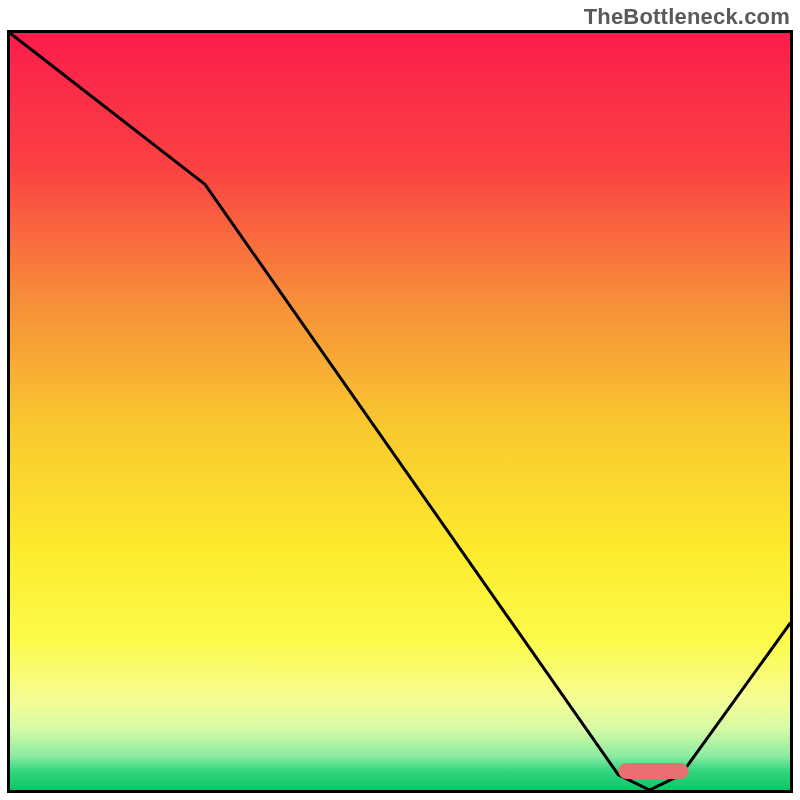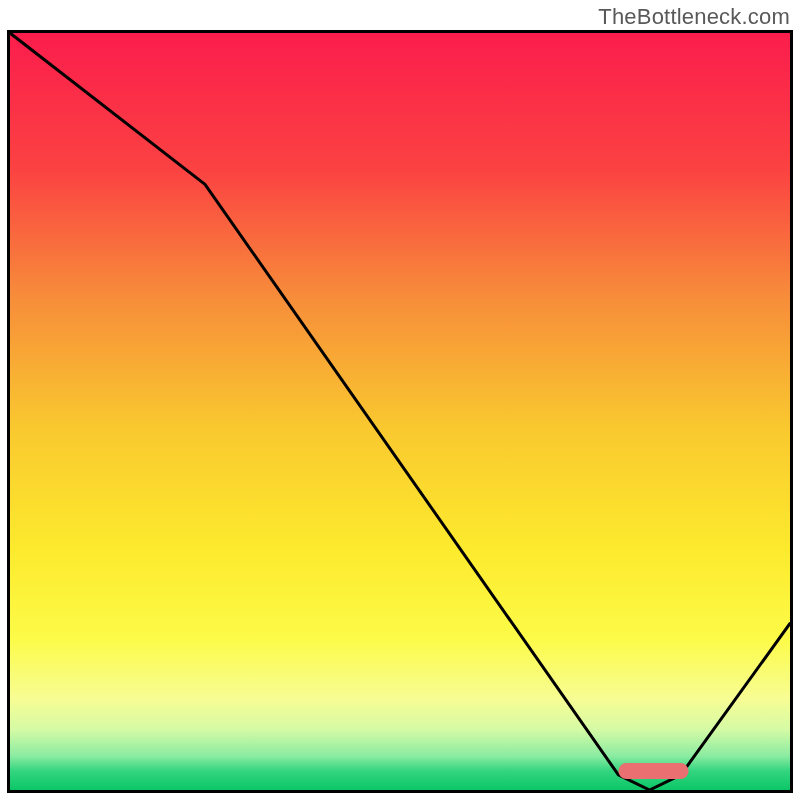--- a/index.html
+++ b/index.html
@@ -14,21 +14,21 @@
   .container {
     position: relative;
     width: 800px;
     height: 800px;
   }
   .watermark {
     position: absolute;
     top: 4px;
     right: 10px;
     font-size: 22px;
-    font-weight: 400;
+    font-weight: 700;
     color: #595959;
     z-index: 10;
     letter-spacing: 0.2px;
   }
   .plot {
     position: absolute;
     left: 7px;
     top: 30px;
     width: 786px;
     height: 763px;

